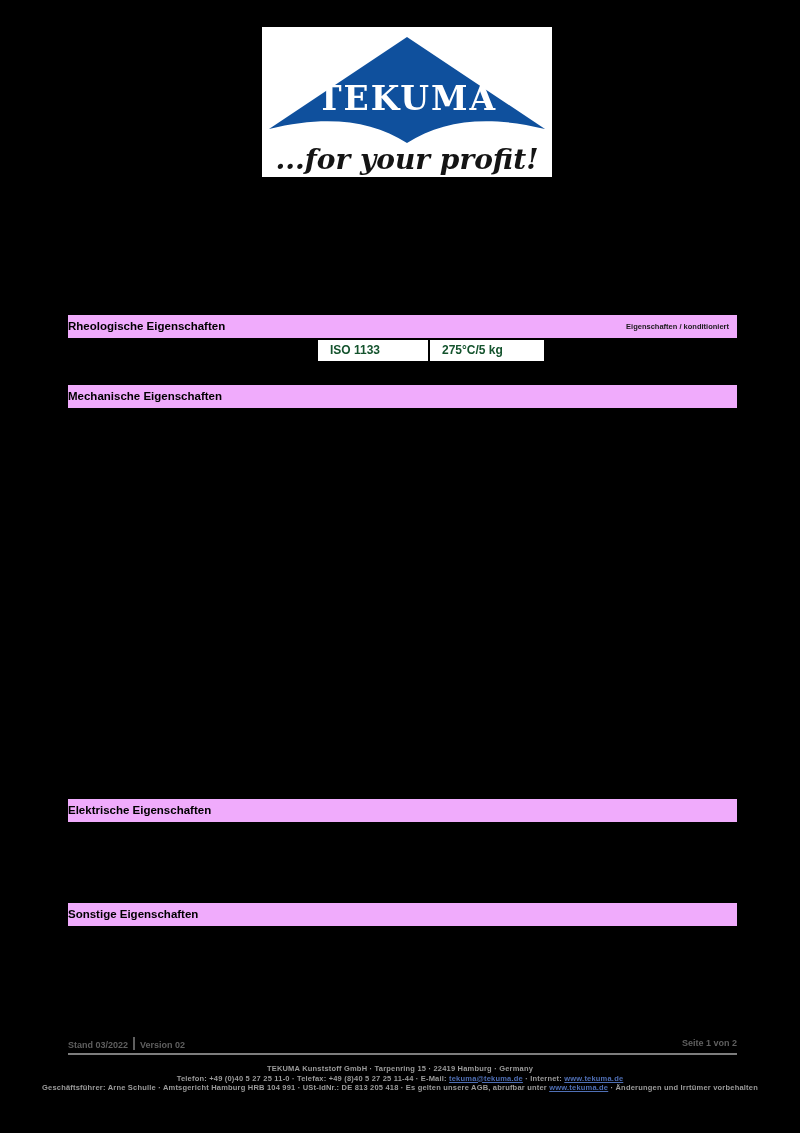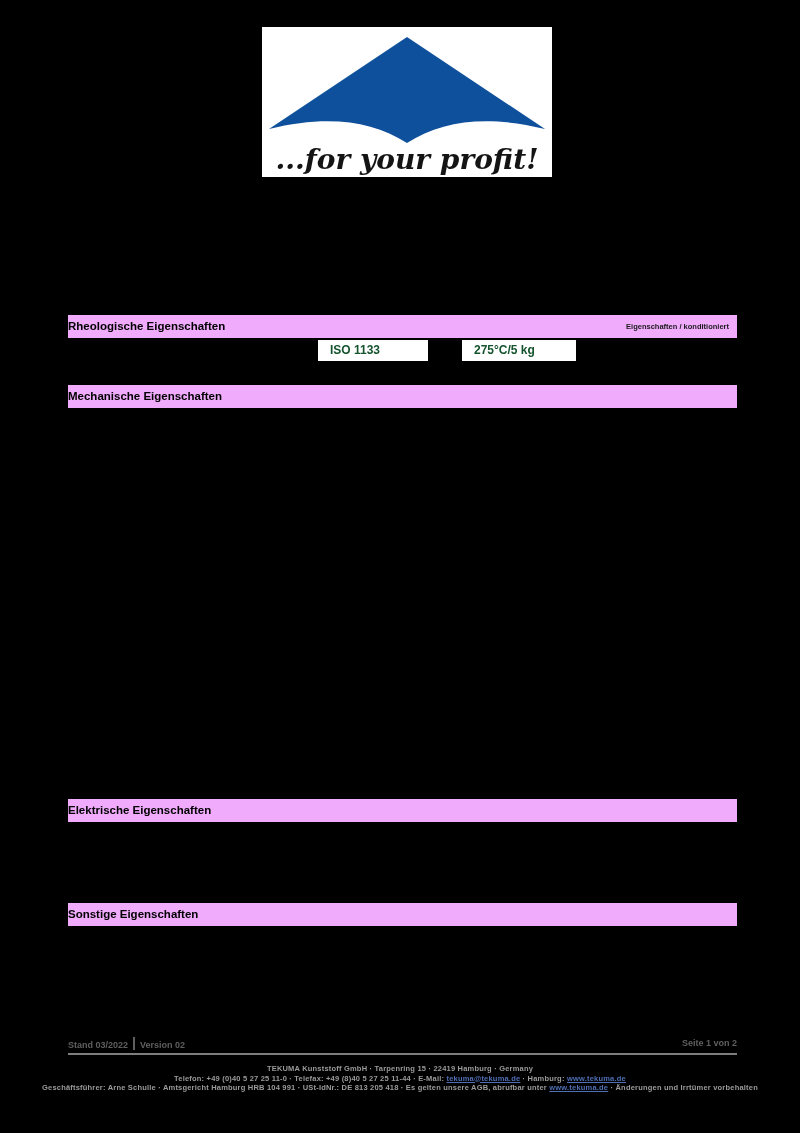--- a/index.html
+++ b/index.html
@@ -51,21 +51,21 @@
     position:absolute; left:318px; top:340px; height:21px;
     display:flex; align-items:stretch;
   }
   .property-cell {
     background:#ffffff; color:#14532d;
     font-size:12px; font-weight:700; line-height:21px;
     padding-left:12px; white-space:nowrap;
   }
   .cell-standard  { width:110px; }
   .cell-divider   { width:2px; background:#000; }
-  .cell-condition { width:114px;margin-left:32px; }
+  .cell-condition { width:114px; }
 
   
   .footer-meta {
     position:absolute; left:68px; top:1037px; width:669px; height:15px;
     color:#5f5f5f; font-size:9px; font-weight:700;
   }
   .footer-meta .left  { position:absolute; left:0; top:0; display:flex; align-items:flex-end; }
   .footer-meta .right { position:absolute; right:0; top:1px; }
   .meta-sep {
     display:inline-block; width:2px; height:13px; background:#5f5f5f;
@@ -89,20 +89,21 @@
 </style>
 </head>
 <body>
 
 <div class="page">
 
   <div class="logo-box">
     <svg width="290" height="150" viewBox="0 0 290 150">
       <path d="M145 10 L283 102 C226 88 181 93 145 116 C109 93 64 88 7 102 Z" fill="#0f509d"></path>
     </svg>
+    <div class="logo-brand">TEKUMA</div>
     <div class="logo-tagline">...for your profit!</div>
   </div>
 
   <div class="section-bar bar-1">
     <span>Rheologische Eigenschaften</span>
     <span class="right-note">Eigenschaften / konditioniert</span>
   </div>
 
   <div class="section-bar bar-2">
     <span>Mechanische Eigenschaften</span>
@@ -132,20 +133,20 @@
     <div class="right">Seite 1 von 2</div>
   </div>
 
   <div class="footer-rule"></div>
 
   <div class="footer-lines">
     <div>
       <span>TEKUMA Kunststoff GmbH · Tarpenring 15 · 22419 Hamburg · Germany</span>
     </div>
     <div>
-      <span>Telefon: +49 (0)40 5 27 25 11-0 · Telefax: +49 (8)40 5 27 25 11-44 · E-Mail: </span><span class="footer-link">tekuma@tekuma.de</span><span> · Hamburg: </span><span class="footer-link">www.tekuma.de</span>
+      <span>Telefon: +49 (0)40 5 27 25 11-0 · Telefax: +49 (8)40 5 27 25 11-44 · E-Mail: </span><span class="footer-link">tekuma@tekuma.de</span><span> · Internet: </span><span class="footer-link">www.tekuma.de</span>
     </div>
     <div>
       <span>Geschäftsführer: Arne Schulle · Amtsgericht Hamburg HRB 104 991 · USt-IdNr.: DE 813 205 418 · Es gelten unsere AGB, abrufbar unter </span><span class="footer-link">www.tekuma.de</span><span> · Änderungen und Irrtümer vorbehalten</span>
     </div>
   </div>
 
 </div>
 
 </body></html>

